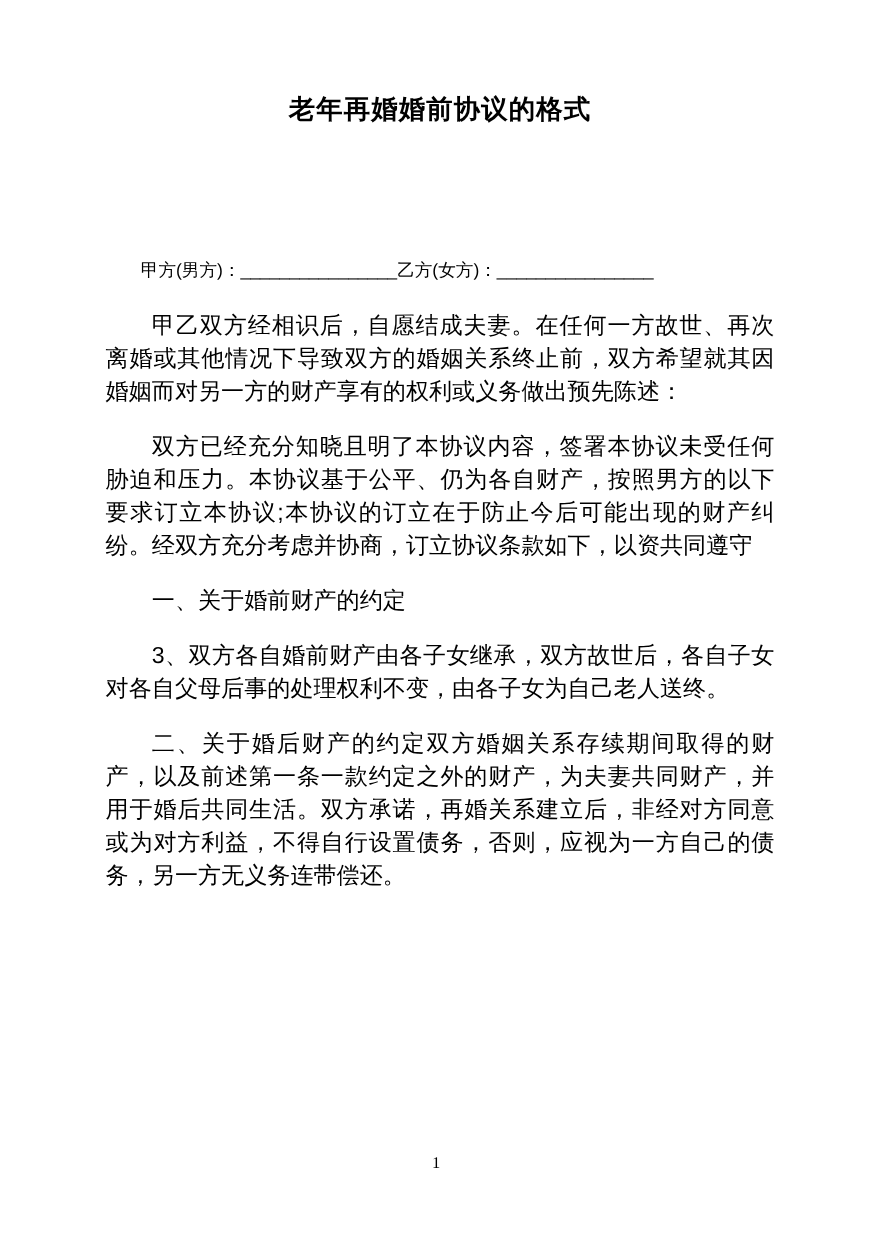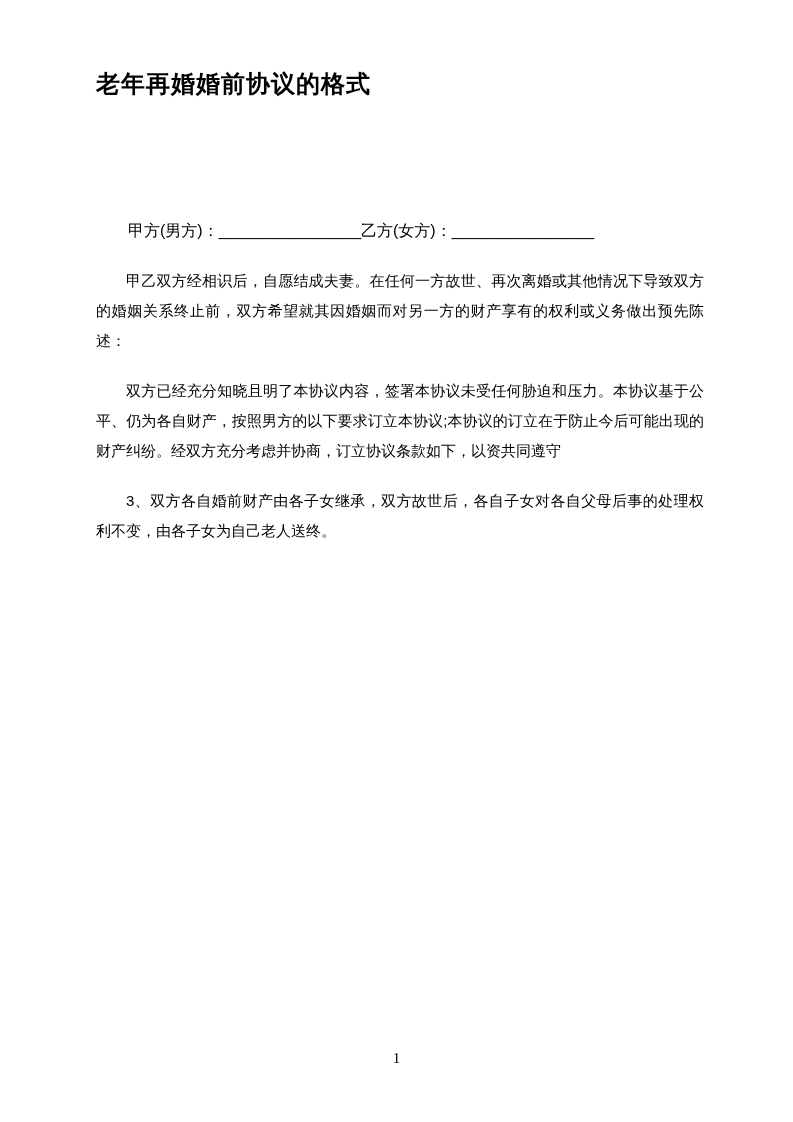--- a/index.html
+++ b/index.html
@@ -13,42 +13,42 @@
     height: 1122px;
     background: #ffffff;
     color: #000000;
     font-family: "Liberation Sans", "DejaVu Sans", sans-serif;
     overflow: hidden;
   }
   .content {
     padding: 0 89px 0 96px;
   }
   .doc-title {
-    margin: 0;
+    margin: 16px;
     padding-top: 66px;
     font-size: 24px;
     line-height: 36px;
     font-weight: 700;
-    text-align: left;
+    text-align: center;
     letter-spacing: 1px;
   }
   .party-line {
     margin: 114px 0 20px 0;
     font-size: 16px;
     line-height: 30px;
     text-indent: 2em;
     white-space: nowrap;
   }
   .party-line .blank {
     letter-spacing: 0;
     margin-top: 36px;
   }
   .para {
     margin: 20px 0;
-    font-size: 15px;
+    font-size: 21px;
     line-height: 30px;
     text-align: justify;
     text-indent: 2em;
   }
   .page-footer {
     position: absolute;
     top: 1048px;
     left: 0;
     width: 100%;
     text-align: center;
@@ -65,22 +65,24 @@
   <div class="content">
 
     <h1 class="doc-title">老年再婚婚前协议的格式</h1>
 
     <p class="party-line"><span>甲方(男方)：</span><span class="blank">________________</span><span>乙方(女方)：</span><span class="blank">________________</span></p>
 
     <p class="para">甲乙双方经相识后，自愿结成夫妻。在任何一方故世、再次离婚或其他情况下导致双方的婚姻关系终止前，双方希望就其因婚姻而对另一方的财产享有的权利或义务做出预先陈述：</p>
 
     <p class="para">双方已经充分知晓且明了本协议内容，签署本协议未受任何胁迫和压力。本协议基于公平、仍为各自财产，按照男方的以下要求订立本协议;本协议的订立在于防止今后可能出现的财产纠纷。经双方充分考虑并协商，订立协议条款如下，以资共同遵守</p>
 
+    <p class="para">一、关于婚前财产的约定</p>
 
 
 
     <p class="para">3、双方各自婚前财产由各子女继承，双方故世后，各自子女对各自父母后事的处理权利不变，由各子女为自己老人送终。</p>
 
+    <p class="para">二、关于婚后财产的约定双方婚姻关系存续期间取得的财产，以及前述第一条一款约定之外的财产，为夫妻共同财产，并用于婚后共同生活。双方承诺，再婚关系建立后，非经对方同意或为对方利益，不得自行设置债务，否则，应视为一方自己的债务，另一方无义务连带偿还。</p>
 
   </div>
 
   <div class="page-footer">1</div>
 </div>
 
 </body></html>

